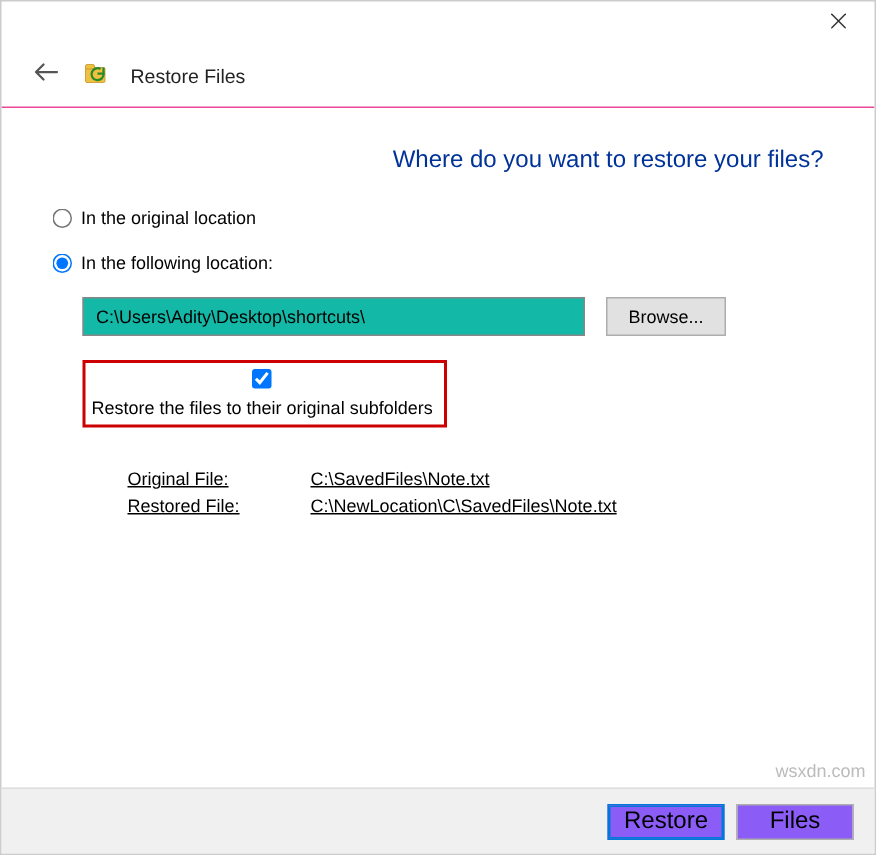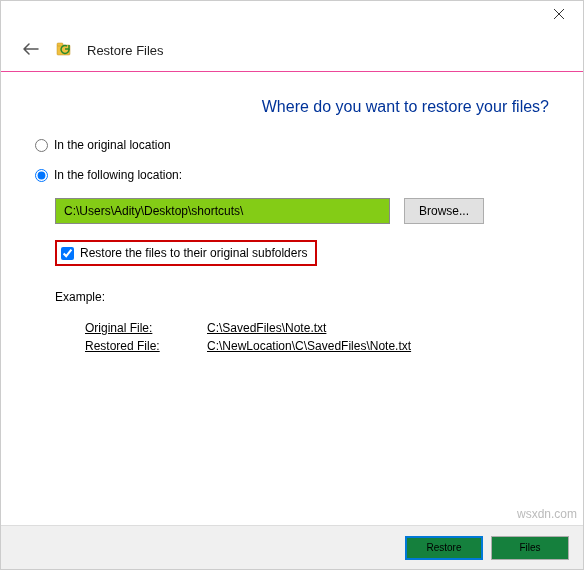--- a/index.html
+++ b/index.html
@@ -79,37 +79,38 @@
       gap: 14px;
       align-items: center;
       margin: 10px 0 10px 20px;
     }
     .path-input {
       width: 335px;
       height: 26px;
       border: 1px solid #888;
       padding: 2px 8px;
       font-size: 12px;
-      background: #84cc16;
+      background: #14b8a6;
     }
     .browse-btn {
       width: 80px;
       height: 26px;
       background: #e1e1e1;
       border: 1px solid #adadad;
       font-size: 12px;
       cursor: pointer;
     }
     .checkbox-row {
       display: inline-flex;
       align-items: center;
       gap: 6px;
       margin: 6px 0 6px 20px;
       padding: 4px 8px 4px 4px;
       border: 2px solid #cc0000;
+      flex-direction: column;
     }
     .checkbox-row input[type="checkbox"] {
       width: 13px;
       height: 13px;
     }
     .example-block {
       margin: 18px 0 0 20px;
     }
     .example-label {
       margin-bottom: 14px;
@@ -135,23 +136,23 @@
       border-top: 1px solid #ddd;
       display: flex;
       justify-content: flex-end;
       align-items: center;
       gap: 8px;
       padding-right: 14px;
     }
     .footer button {
       min-width: 78px;
       height: 24px;
-      background: #15803d;
+      background: #8b5cf6;
       border: 1px solid #adadad;
-      font-size: 10px;
+      font-size: 16px;
       cursor: pointer;
     }
     .footer button.primary {
       border: 1px solid #0078d7;
       box-shadow: 0 0 0 1px #0078d7 inset;
     }
     .watermark {
       position: absolute;
       right: 6px;
       bottom: 48px;
@@ -205,21 +206,20 @@
     <input type="text" class="path-input" value="C:\Users\Adity\Desktop\shortcuts\" style="">
     <button class="browse-btn">Browse...</button>
   </div>
 
   <label class="checkbox-row">
     <input type="checkbox" checked="" style="">
     <span>Restore the files to their original subfolders</span>
   </label>
 
   <div class="example-block">
-    <div class="example-label">Example:</div>
     <table class="example-table">
       <tbody>
           <tr>
         <td>Original File:</td>
         <td>C:\SavedFiles\Note.txt</td>
       </tr>
       <tr>
         <td>Restored File:</td>
         <td>C:\NewLocation\C\SavedFiles\Note.txt</td>
       </tr>

